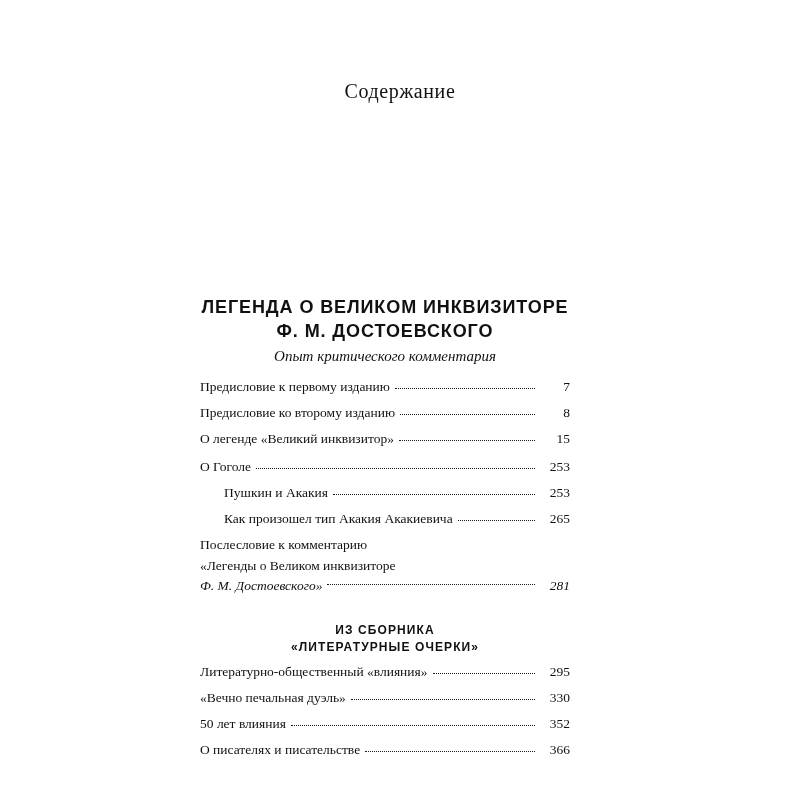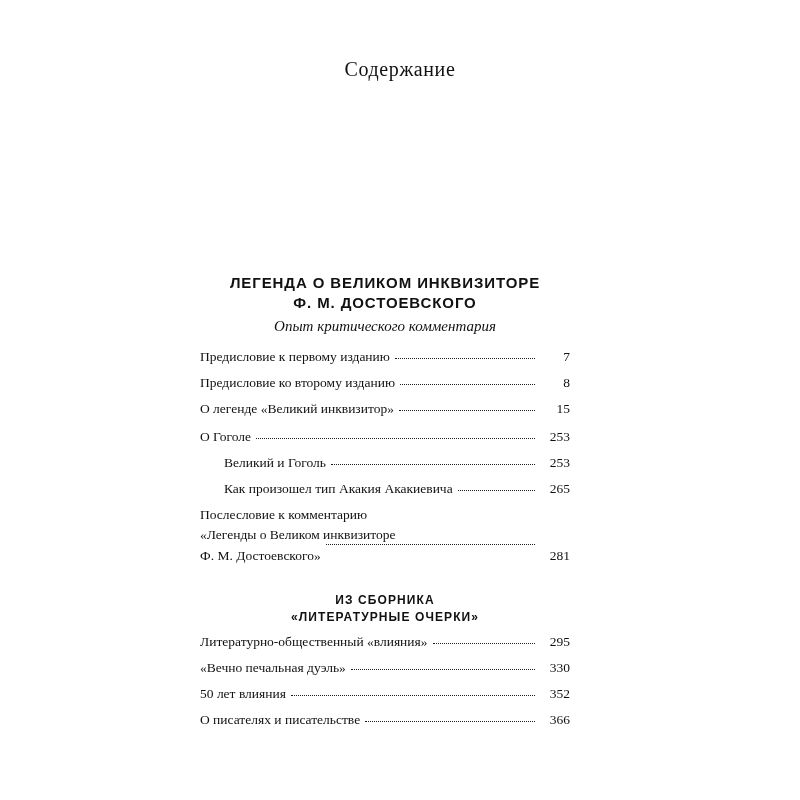--- a/index.html
+++ b/index.html
@@ -18,35 +18,35 @@
     position: relative;
     width: 800px;
     height: 800px;
     box-sizing: border-box;
     padding: 0;
   }
   .page-title {
     text-align: center;
     font-size: 20px;
     letter-spacing: 0.6px;
-    margin-top: 58px;
+    margin-top: 80px;
     font-family: "Liberation Serif", serif;
     color: #111111;
   }
   .content {
     position: absolute;
     left: 200px;
     top: 215px;
     width: 370px;
   }
   .section-head {
     text-align: center;
     font-family: "Liberation Sans", sans-serif;
     font-weight: bold;
-    font-size: 15px;
+    font-size: 18px;
     letter-spacing: 0.9px;
     line-height: 1.35;
     color: #111111;
   }
   .section-sub {
     text-align: center;
     font-style: italic;
     font-size: 15px;
     margin-top: 4px;
     margin-bottom: 10px;
@@ -95,22 +95,23 @@
   }
   .entry.multiline {
     display: block;
     white-space: normal;
   }
   .entry.multiline .ml-lines {
     display: block;
   }
   .entry.multiline .ml-last {
     display: flex;
-    align-items: flex-start;
+    align-items: center;
     white-space: nowrap;
+    font-style: italic;
   }
   .entry.multiline .ml-last .label {
     flex: 0 1 auto;
   }
   .block2-head {
     text-align: center;
     font-family: "Liberation Sans", sans-serif;
     font-weight: bold;
     font-size: 12px;
     letter-spacing: 1.1px;
@@ -153,21 +154,21 @@
     </div>
 
 
     <div class="group">
       <div class="entry">
         <span class="label">О Гоголе</span>
         <span class="leader"></span>
         <span class="page-num">253</span>
       </div>
       <div class="entry indent">
-        <span class="label">Великий и Гоголь</span>
+        <span class="label">Пушкин и Акакия</span>
         <span class="leader"></span>
         <span class="page-num">253</span>
       </div>
       <div class="entry indent">
         <span class="label">Как произошел тип Акакия Акакиевича</span>
         <span class="leader"></span>
         <span class="page-num">265</span>
       </div>
 
       <div class="entry multiline">

